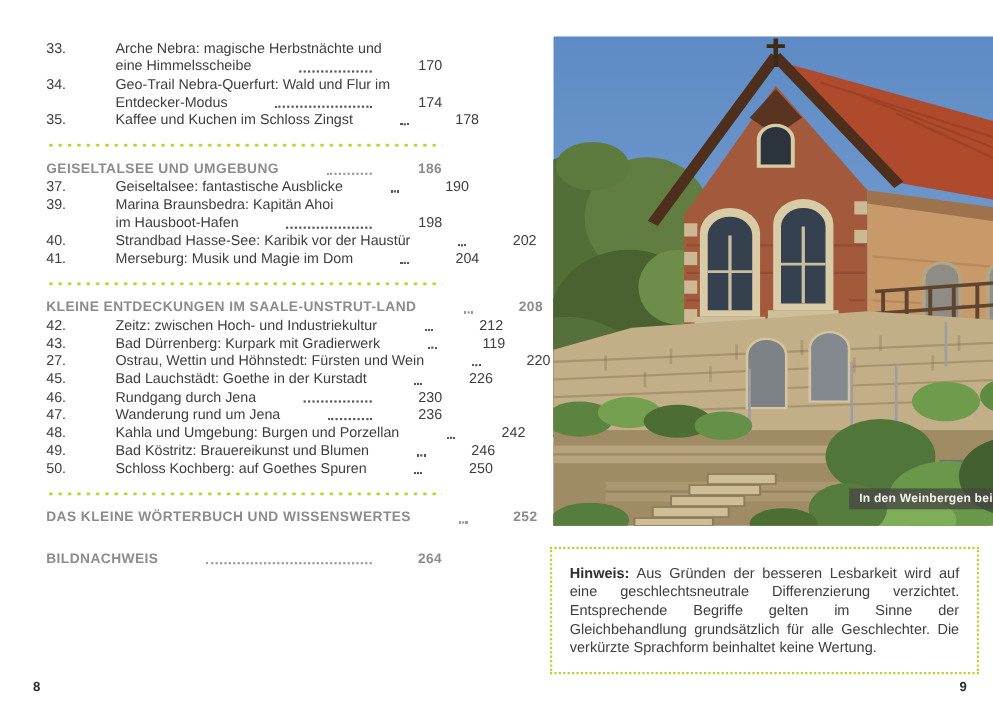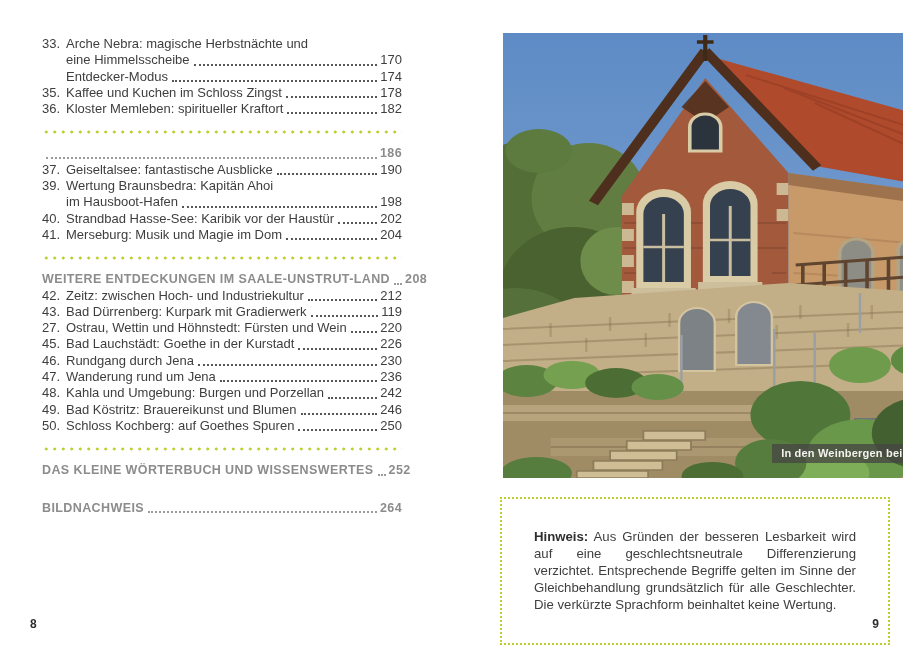--- a/index.html
+++ b/index.html
@@ -6,21 +6,21 @@
     --accent-green:#bdd02f;
     --heading-gray:#8c8c8c;
     --ink:#3e3e3e;
   }
   html,body{margin:0;padding:0;background:#ffffff;}
   .spread{position:relative;width:903px;height:648px;background:#ffffff;
           font-family:"Liberation Sans",sans-serif;color:var(--ink);overflow:hidden;}
 
   
   .toc{position:absolute;left:42px;top:36px;width:360px;font-size:13px;}
-  .t-row{display:flex;align-items:flex-end;line-height:16.3px;}
+  .t-row{display:flex;align-items:flex-end;line-height:16.3px;gap:39px;}
   .t-num{flex:none;width:24px;white-space:nowrap;}
   .t-text{white-space:nowrap;}
   .t-leader{flex:1;min-width:8px;margin:0 3px 3px 4px;border-bottom:2px dotted #565656;}
   .t-page{flex:none;white-space:nowrap;}
   .r-heading .t-row,.r-heading-lg .t-row{color:var(--heading-gray);font-weight:bold;
       font-size:12.5px;letter-spacing:0.4px;}
   .r-heading .t-leader,.r-heading-lg .t-leader{border-color:#9a9a9a;}
   .t-divider{height:4px;margin:13px 0 11px 0;
       background-image:radial-gradient(circle,var(--accent-green) 1.4px,rgba(0,0,0,0) 1.7px);
       background-size:8.5px 4px;background-repeat:repeat-x;background-position:0 50%;}
@@ -34,21 +34,21 @@
   
   .photo{position:absolute;left:503px;top:33px;width:464px;height:445px;margin:0;}
   .photo svg{display:block;width:100%;height:100%;}
   .photo-caption{position:absolute;right:3px;bottom:15px;background:rgba(70,70,68,0.78);
       color:#f3f3ee;font-size:11px;font-weight:bold;letter-spacing:0.2px;
       padding:3px 9px 4px;white-space:nowrap;}
 
   
   .note{position:absolute;left:500px;top:497px;width:390px;box-sizing:border-box;
       border:2.5px dotted var(--accent-green);padding:13px 16px 14px;}
-  .note p{margin:16px;font-size:13.2px;line-height:17px;text-align:justify;color:var(--ink);}
+  .note p{margin:0;font-size:13.2px;line-height:17px;text-align:justify;color:var(--ink);}
   .note .b{font-weight:bold;color:#2f2f2f;}
 </style>
 </head>
 <body>
 
 <div class="spread">
 
   <section>
     <div class="toc">
   <div class="t-entry2 r-entry">
@@ -59,62 +59,61 @@
     <div class="t-row">
       <span class="t-num"></span>
       <span class="t-text">eine Himmelsscheibe</span>
       <span class="t-leader"></span>
       <span class="t-page">170</span>
     </div>
   </div>
 
   <div class="t-entry2 r-entry">
     <div class="t-row">
+      <span class="t-num">34.</span>
+      <span class="t-text">Geo-Trail Nebra-Querfurt: Wald und Flur im</span>
+    </div>
+    <div class="t-row">
       <span class="t-num"></span>
       <span class="t-text">Entdecker-Modus</span>
       <span class="t-leader"></span>
       <span class="t-page">174</span>
     </div>
   </div>
 
   <div class="t-row r-entry">
     <span class="t-num">35.</span>
     <span class="t-text">Kaffee und Kuchen im Schloss Zingst</span>
     <span class="t-leader"></span>
     <span class="t-page">178</span>
   </div>
 
-  <div class="t-row r-entry">
-    <span class="t-num">36.</span>
-    <span class="t-text">Kloster Memleben: spiritueller Kraftort</span>
-    <span class="t-leader"></span>
-    <span class="t-page">182</span>
-  </div>
 
   <div class="t-divider r-divider"></div>
 
   <div class="r-heading">
     <div class="t-row">
+      <span class="t-text">GEISELTALSEE UND UMGEBUNG</span>
       <span class="t-leader"></span>
       <span class="t-page">186</span>
     </div>
   </div>
 
   <div class="t-row r-entry">
     <span class="t-num">37.</span>
     <span class="t-text">Geiseltalsee: fantastische Ausblicke</span>
     <span class="t-leader"></span>
     <span class="t-page">190</span>
   </div>
 
 
   <div class="t-entry2 r-entry">
     <div class="t-row">
       <span class="t-num">39.</span>
-      <span class="t-text">Wertung Braunsbedra: Kapitän Ahoi</span>
+      <span class="t-text">Marina Braunsbedra: Kapitän Ahoi</span>
     </div>
     <div class="t-row">
       <span class="t-num"></span>
       <span class="t-text">im Hausboot-Hafen</span>
       <span class="t-leader"></span>
       <span class="t-page">198</span>
     </div>
   </div>
 
   <div class="t-row r-entry">
@@ -128,21 +127,21 @@
     <span class="t-num">41.</span>
     <span class="t-text">Merseburg: Musik und Magie im Dom</span>
     <span class="t-leader"></span>
     <span class="t-page">204</span>
   </div>
 
   <div class="t-divider r-divider"></div>
 
   <div class="r-heading">
     <div class="t-row">
-      <span class="t-text">WEITERE ENTDECKUNGEN IM SAALE-UNSTRUT-LAND</span>
+      <span class="t-text">KLEINE ENTDECKUNGEN IM SAALE-UNSTRUT-LAND</span>
       <span class="t-leader"></span>
       <span class="t-page">208</span>
     </div>
   </div>
 
   <div class="t-row r-entry">
     <span class="t-num">42.</span>
     <span class="t-text">Zeitz: zwischen Hoch- und Industriekultur</span>
     <span class="t-leader"></span>
     <span class="t-page">212</span>

